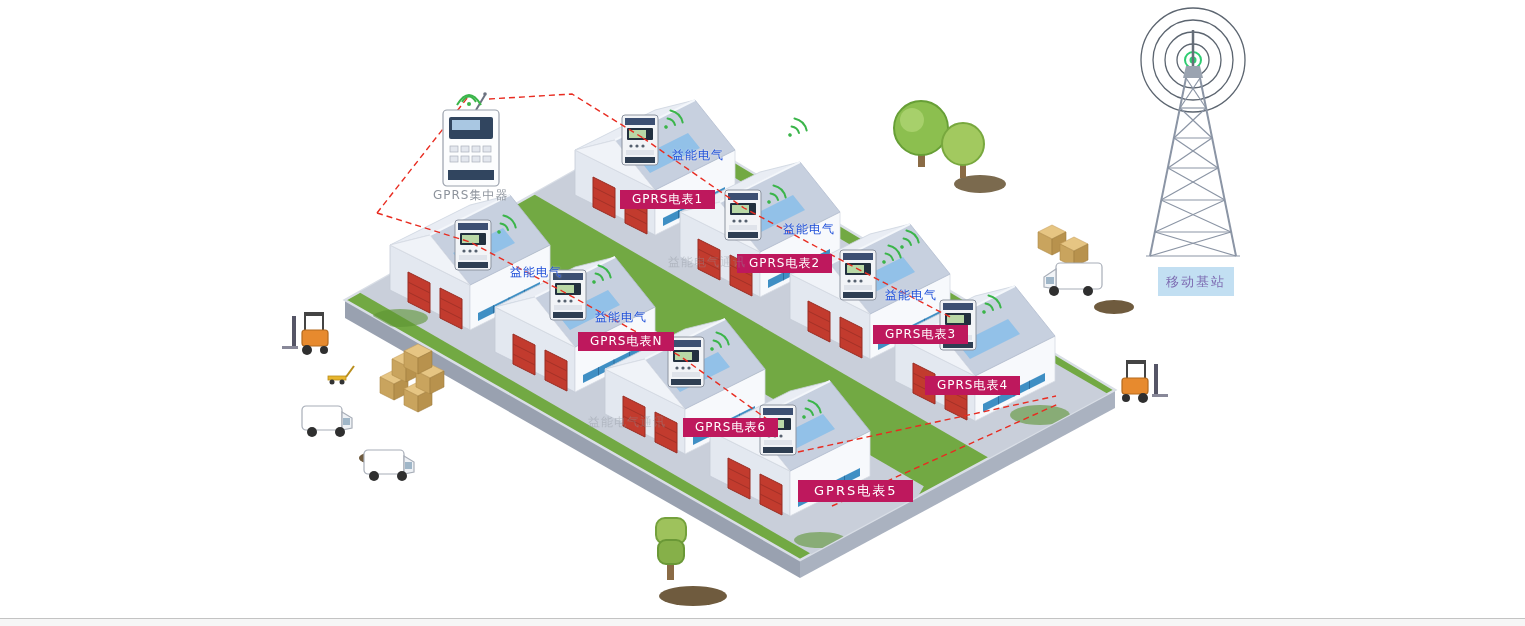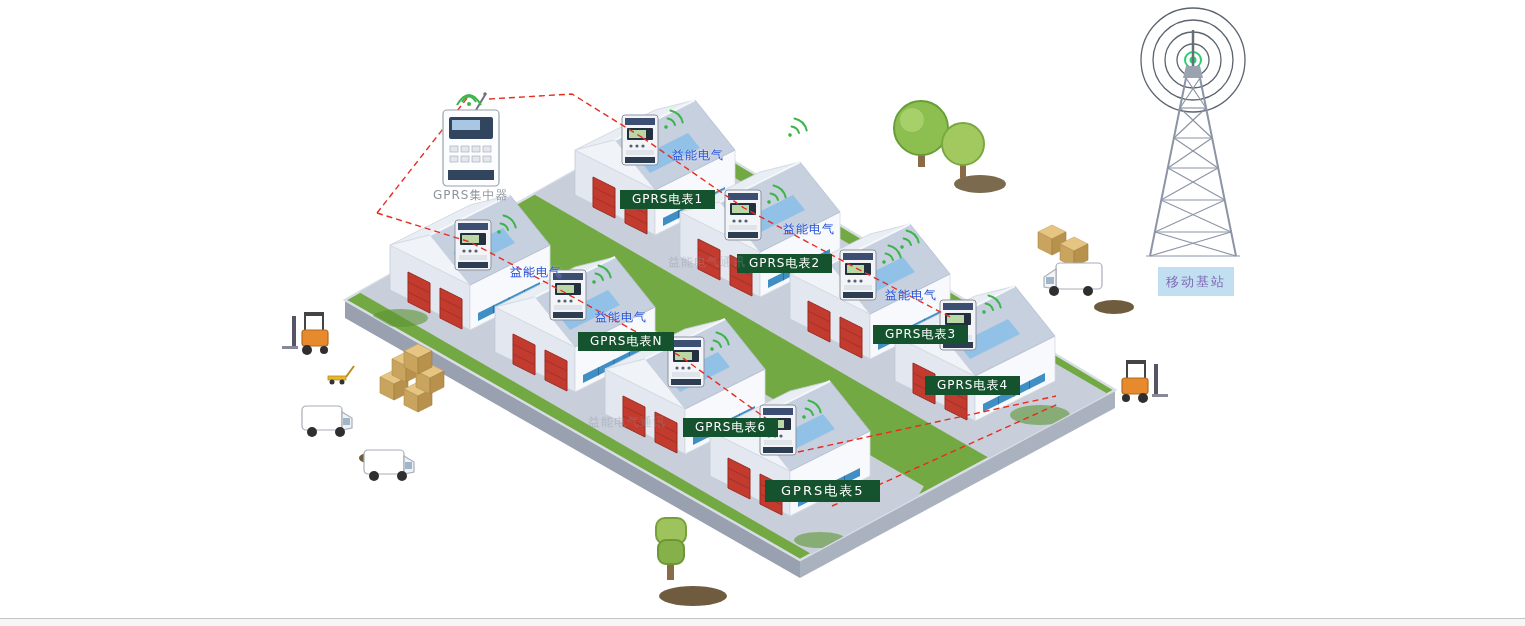--- a/index.html
+++ b/index.html
@@ -1,23 +1,23 @@
 <!DOCTYPE html>
 <html><head>
 <meta charset="utf-8">
 <title>Diagram</title>
 <style>
   * { margin:0; padding:0; box-sizing:border-box; }
   html,body { background:#ffffff; font-family:"DejaVu Sans","Liberation Sans",sans-serif; }
   .stage { position:relative; width:1525px; height:626px; background:#fff; overflow:hidden; }
   .stage svg { position:absolute; left:0; top:0; display:block; }
   .lbl { position:absolute; white-space:nowrap; }
-  .meter-label { background:#14532d; color:#ffffff; font-size:12px; line-height:19px;
+  .meter-label { background:#be185d; color:#ffffff; font-size:12px; line-height:19px;
                  padding:0 12px; letter-spacing:1px;text-align:right; }
-  .meter-label.big { font-size:13px; line-height:22px; padding:0 16px; letter-spacing:2px; }
+  .meter-label.big { font-size:13px; line-height:22px; padding:0 16px; letter-spacing:2px;margin-left:33px; }
   .brand { color:#1d4ed8; font-size:12px; font-weight:normal; letter-spacing:1px;
            text-shadow:0 0 2px rgba(255,255,255,.8); }
   .concentrator-label { color:#8d939c; font-size:12px; letter-spacing:1px; }
   .station-label { background:#c2dff2; color:#7e6cb2; font-size:13px; line-height:19px;
                    padding:5px 8px; letter-spacing:2px; }
   .watermark { color:#8d939c; font-size:12px; opacity:.4; letter-spacing:1px; }
   .bottom-bar { position:absolute; left:0; bottom:0; width:100%; height:8px;
                 background:#f6f6f6; border-top:1px solid #c3c3c3; }
 </style>
 </head>

